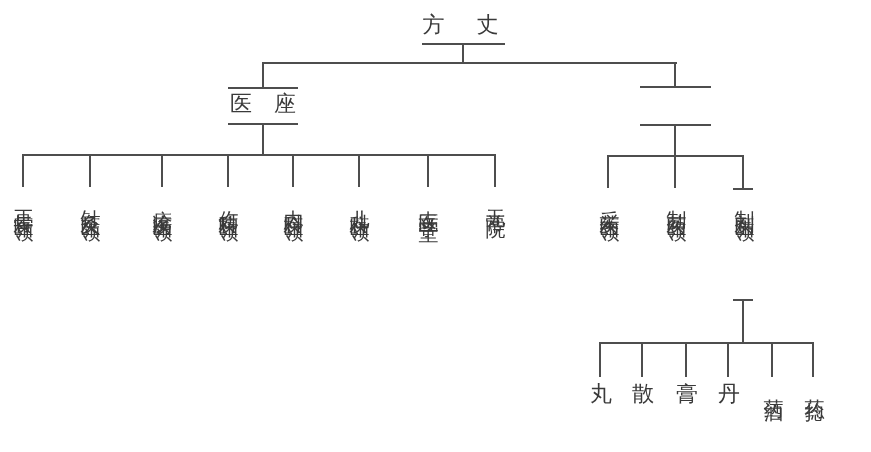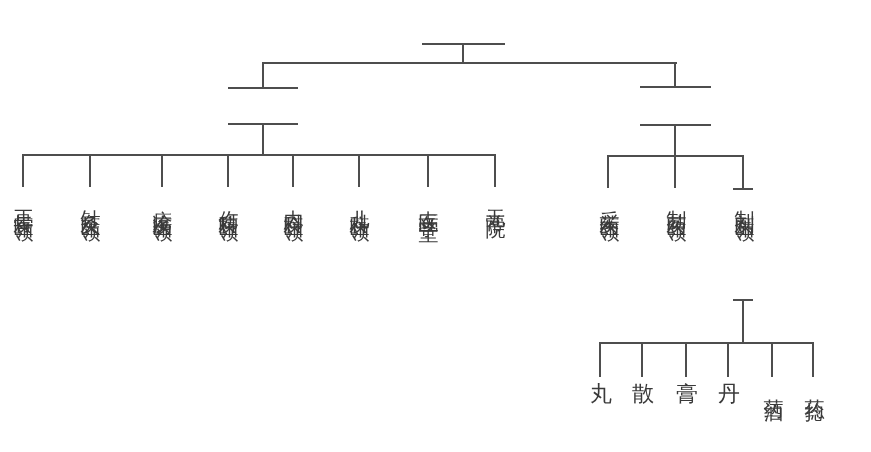--- a/index.html
+++ b/index.html
@@ -50,27 +50,29 @@
     line-height: 1;
     white-space: nowrap;
   }
   .ls2 { letter-spacing: 2px; }
 </style>
 </head>
 <body>
 
 <div id="canvas">
 
+  <div class="hz" style="left:463px; top:13px; letter-spacing:5px;">方　丈</div>
   <div class="ln" style="left:422px; top:43px; width:83px; height:2px;"></div>
   <div class="ln" style="left:462px; top:45px; width:2px; height:18px;"></div>
 
   <div class="ln" style="left:262px; top:62px; width:415px; height:2px;"></div>
 
   <div class="ln" style="left:262px; top:64px; width:2px; height:24px;"></div>
   <div class="ln" style="left:228px; top:87px; width:70px; height:2px;"></div>
+  <div class="hz" style="left:263px; top:92px;">医　座</div>
   <div class="ln" style="left:228px; top:123px; width:70px; height:2px;"></div>
   <div class="ln" style="left:262px; top:125px; width:2px; height:30px;"></div>
 
   <div class="ln" style="left:22px; top:154px; width:474px; height:2px;"></div>
   <div class="ln" style="left:22px;  top:156px; width:2px; height:31px;"></div>
   <div class="ln" style="left:89px;  top:156px; width:2px; height:31px;"></div>
   <div class="ln" style="left:161px; top:156px; width:2px; height:31px;"></div>
   <div class="ln" style="left:227px; top:156px; width:2px; height:31px;"></div>
   <div class="ln" style="left:292px; top:156px; width:2px; height:31px;"></div>
   <div class="ln" style="left:358px; top:156px; width:2px; height:31px;"></div>

